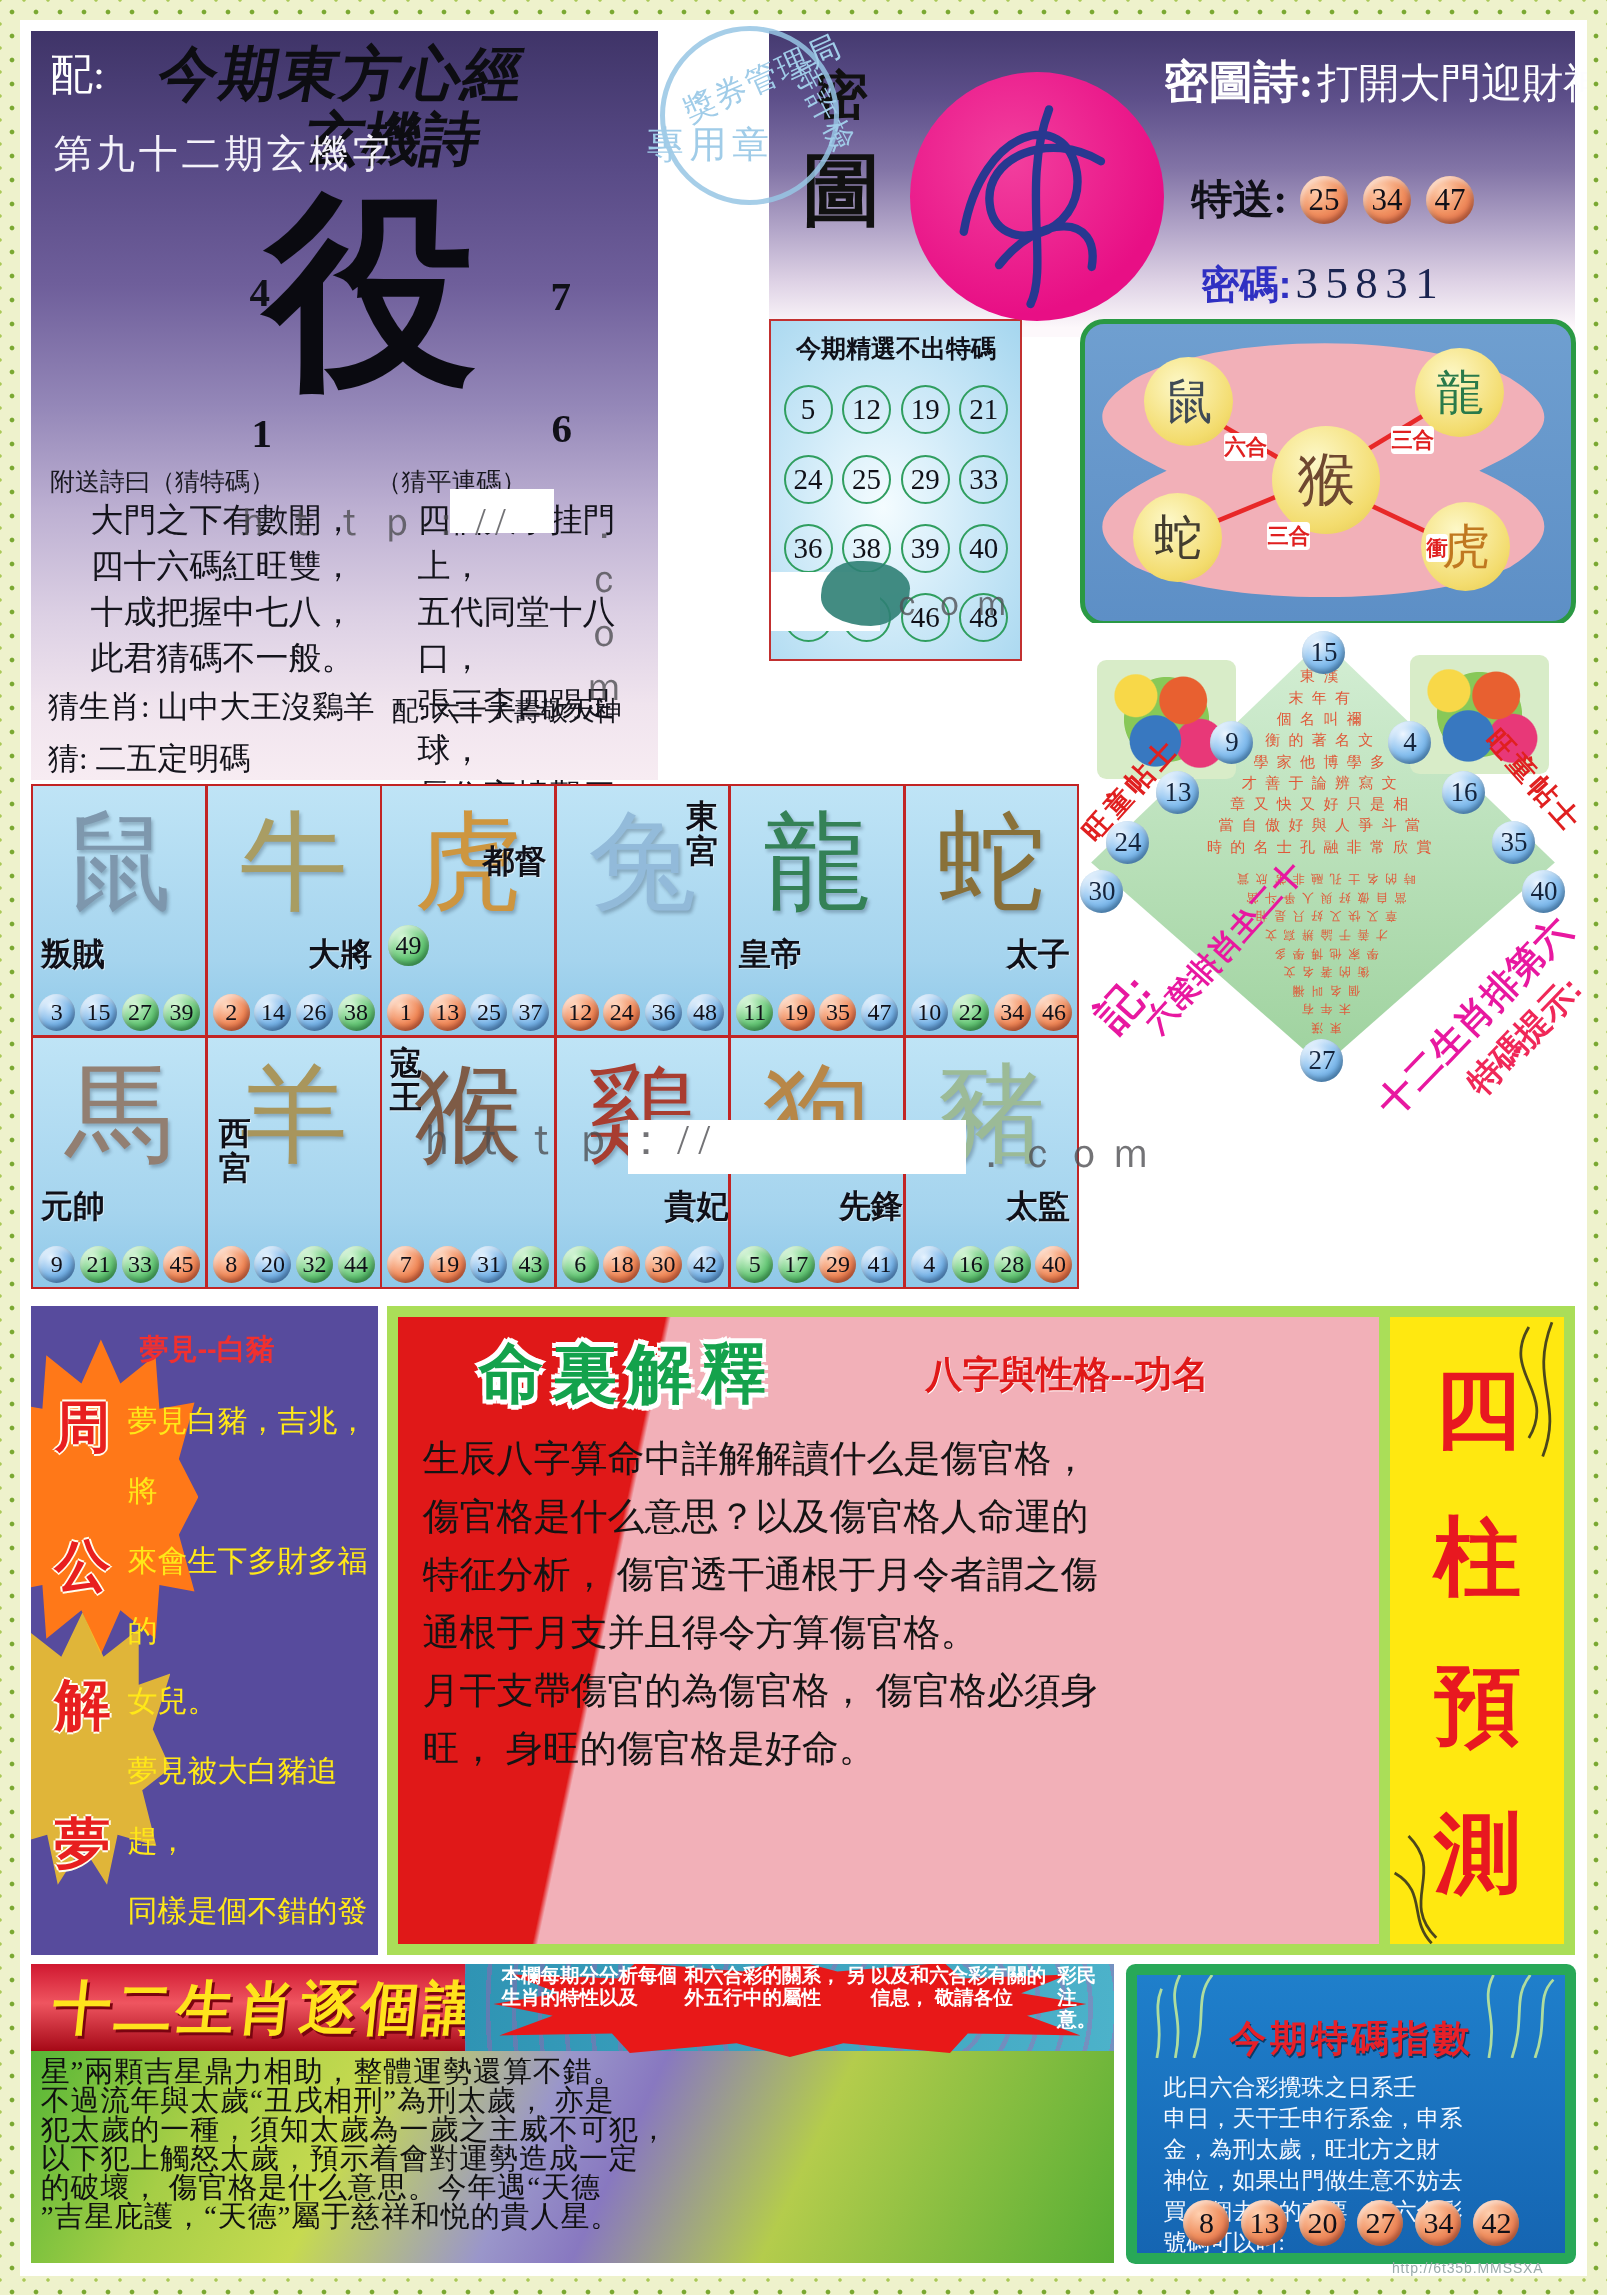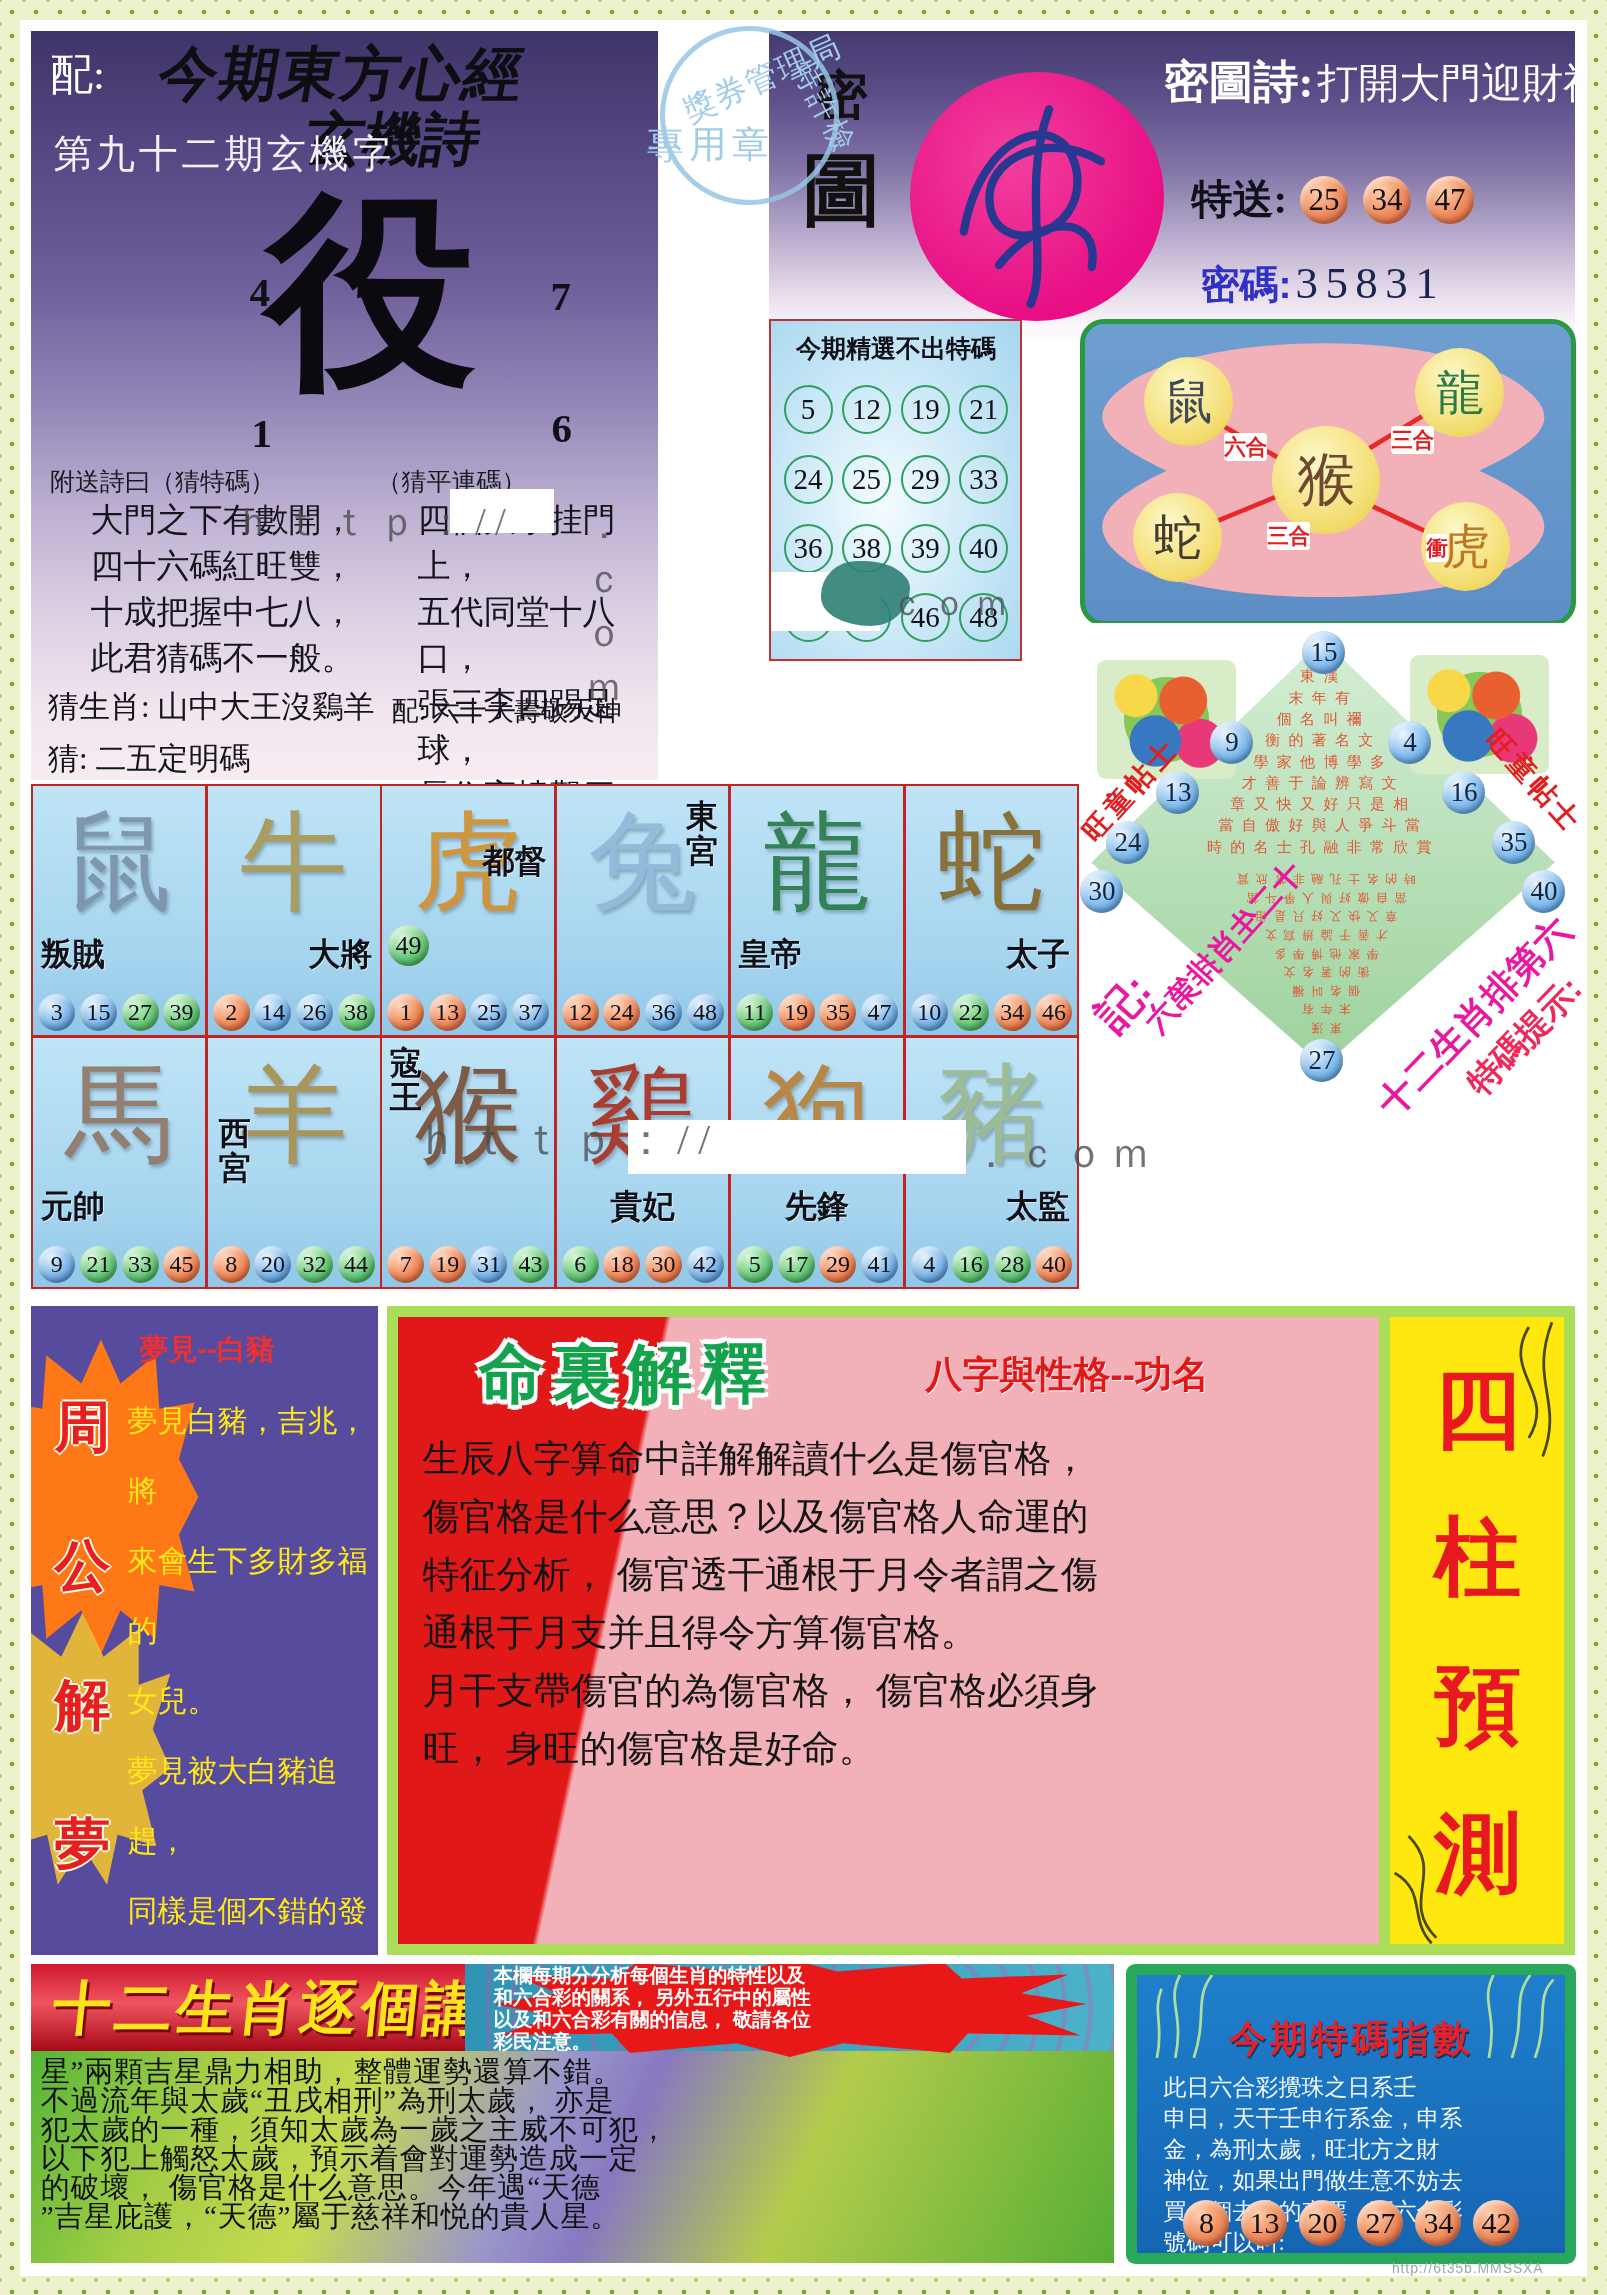--- a/index.html
+++ b/index.html
@@ -94,21 +94,21 @@
 
   
   .ztable{left:11px;top:764px;width:1044px;height:501px;background:#c22424;border:2.8px solid #c22424;display:grid;grid-template-columns:repeat(6,1fr);grid-template-rows:repeat(2,1fr);gap:2.8px}
   .zcell{position:relative;background:linear-gradient(180deg,#bfe4f6 0%,#a5d4ee 70%,#8fc8e8 100%);overflow:hidden}
   .aglyph{position:absolute;left:0;right:0;top:3.7px;text-align:center;font-size:108px;font-family:"Liberation Serif",serif;opacity:.92;text-shadow:1.9px 2.8px 3.7px rgba(40,60,80,.35)}
   .role{position:absolute;font-weight:bold;font-size:32px;color:#101018;text-shadow:0.9px 0.9px 0 rgba(255,255,255,.55)}
   .p-bl{left:7.4px;bottom:58px}.p-br{right:7.4px;bottom:58px}.p-tr{right:7.4px;top:54px}
   .p-trv{right:7.4px;top:13px;width:35px;line-height:1.08}
   .p-mlv{left:11px;top:78px;width:35px;line-height:1.08}
   .p-tlv{left:7.4px;top:7.4px;width:35px;line-height:1.08}
-  .p-bc{left:0;right:0;bottom:58px;text-align:center}
+  .p-bc{left:0;right:0;bottom:58px;text-align:right}
   .brow{position:absolute;left:0;right:0;bottom:4.6px;display:flex;justify-content:center;gap:4.6px}
   .extra49{position:absolute;left:5.6px;bottom:69px}
 
   
   .ball{display:inline-flex;align-items:center;justify-content:center;border-radius:50%;font-family:"Liberation Serif",serif;color:#101018;
     box-shadow:inset -1.9px -3.7px 5.6px rgba(0,0,0,.28),inset 1.9px 3.7px 5.6px rgba(255,255,255,.55)}
   .b-red{background:radial-gradient(circle at 35% 30%,#ffd8c0,#f08858 55%,#d84828)}
   .b-blue{background:radial-gradient(circle at 35% 30%,#e8f4ff,#78b4e8 55%,#3878c0)}
   .b-green{background:radial-gradient(circle at 35% 30%,#d8f8d8,#68c878 55%,#28a048)}
   .b-orange{background:radial-gradient(circle at 35% 30%,#ffd0b0,#f09060 50%,#e05838)}
@@ -147,21 +147,21 @@
 
   
   .talk{left:11px;top:1944px;width:1083px;height:300px;overflow:hidden}
   .banner{position:relative;height:87px;background:linear-gradient(180deg,#d01830,#ef5560 45%,#a50816)}
   .btitle{position:absolute;left:22px;top:5.6px;font-size:58px;font-weight:bold;color:#ffe31c;transform:skewX(-6deg);letter-spacing:3.7px;
     text-shadow:2.8px 2.8px 0 #7a0410}
   .noticebox{position:absolute;right:0;top:0;width:649px;height:87px;
     background:repeating-radial-gradient(circle at 72% 50%,rgba(210,70,170,.30) 0 4.6px,rgba(0,0,0,0) 4.6px 26px),linear-gradient(90deg,#2f94b4,#4cb2ca)}
   .nstar{position:absolute;inset:-5.6px 28px;background:#e81818;
     clip-path:polygon(50% 0%,58% 13%,76% 4%,79% 20%,97% 16%,89% 35%,100% 46%,90% 58%,99% 78%,80% 76%,77% 96%,59% 86%,50% 100%,41% 86%,23% 96%,20% 76%,1% 78%,10% 58%,0% 46%,11% 35%,3% 16%,21% 20%,24% 4%,42% 13%)}
-  .ntext{position:absolute;inset:0;display:flex;flex-direction:column;justify-content:center;padding-left:28px;color:#fff;font-size:19.5px;line-height:22px;font-weight:bold}
+  .ntext{position:absolute;inset:0;display:flex;flex-direction:row;justify-content:center;padding-left:36px;color:#fff;font-size:19.5px;line-height:22px;font-weight:bold}
   .tbody{height:212px;background:linear-gradient(115deg,#56b636 0%,#a6ce46 16%,#c6da50 30%,#9a96ca 46%,#8878c0 54%,#b4cc4c 70%,#56ae34 100%);
     padding:5.6px 9.3px;box-sizing:border-box}
   .tbody .ln{font-size:29px;line-height:29px;color:#101010;font-family:"Liberation Serif",serif;letter-spacing:0.9px}
 
   .idx{left:1106px;top:1944px;width:450px;height:300px;background:#28a858;border-radius:9.3px;overflow:hidden}
   .idxin{position:absolute;inset:11px;background:linear-gradient(180deg,#1f7fcb,#1565b2);overflow:hidden}
   .itit{margin-top:39px;text-align:center;font-size:37px;font-weight:bold;color:#e82028;letter-spacing:3.7px;text-shadow:0.9px 1.9px 0 #0a3a66}
   .ibody{margin:7.4px 0 0 26px;font-size:23px;color:#f4f8ff;line-height:31px;font-family:"Liberation Serif",serif}
   .iballs{position:absolute;left:0;right:0;bottom:7.4px;display:flex;justify-content:center;gap:12px}
   .grass{position:absolute;pointer-events:none}

